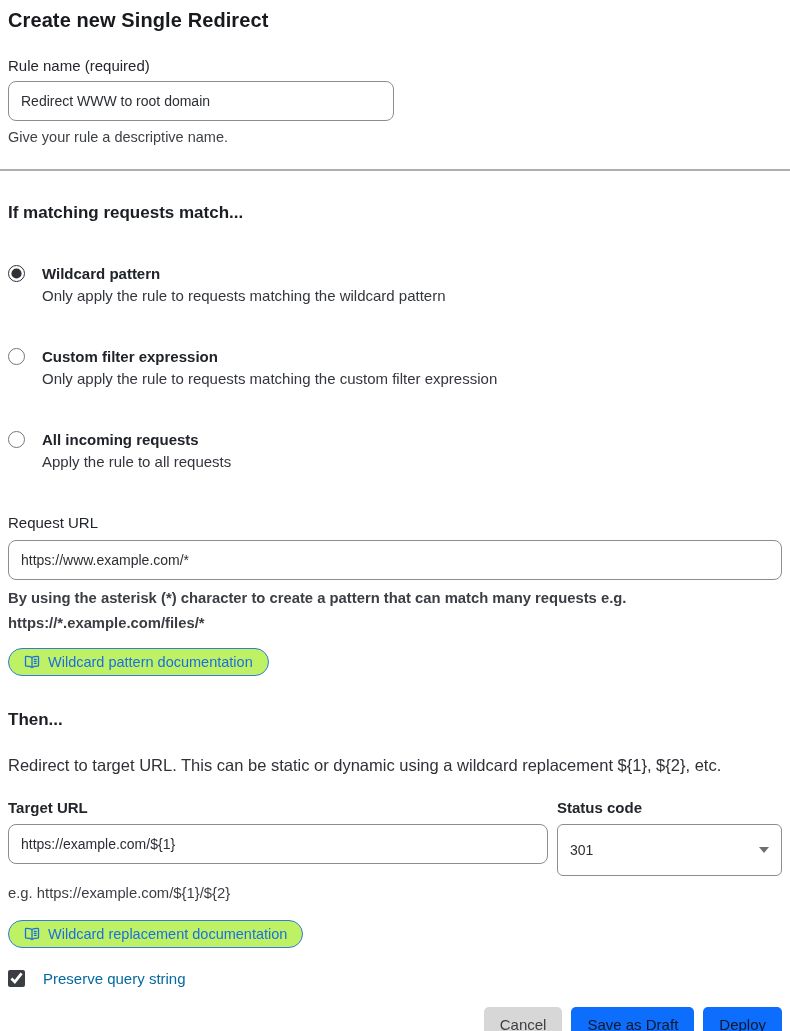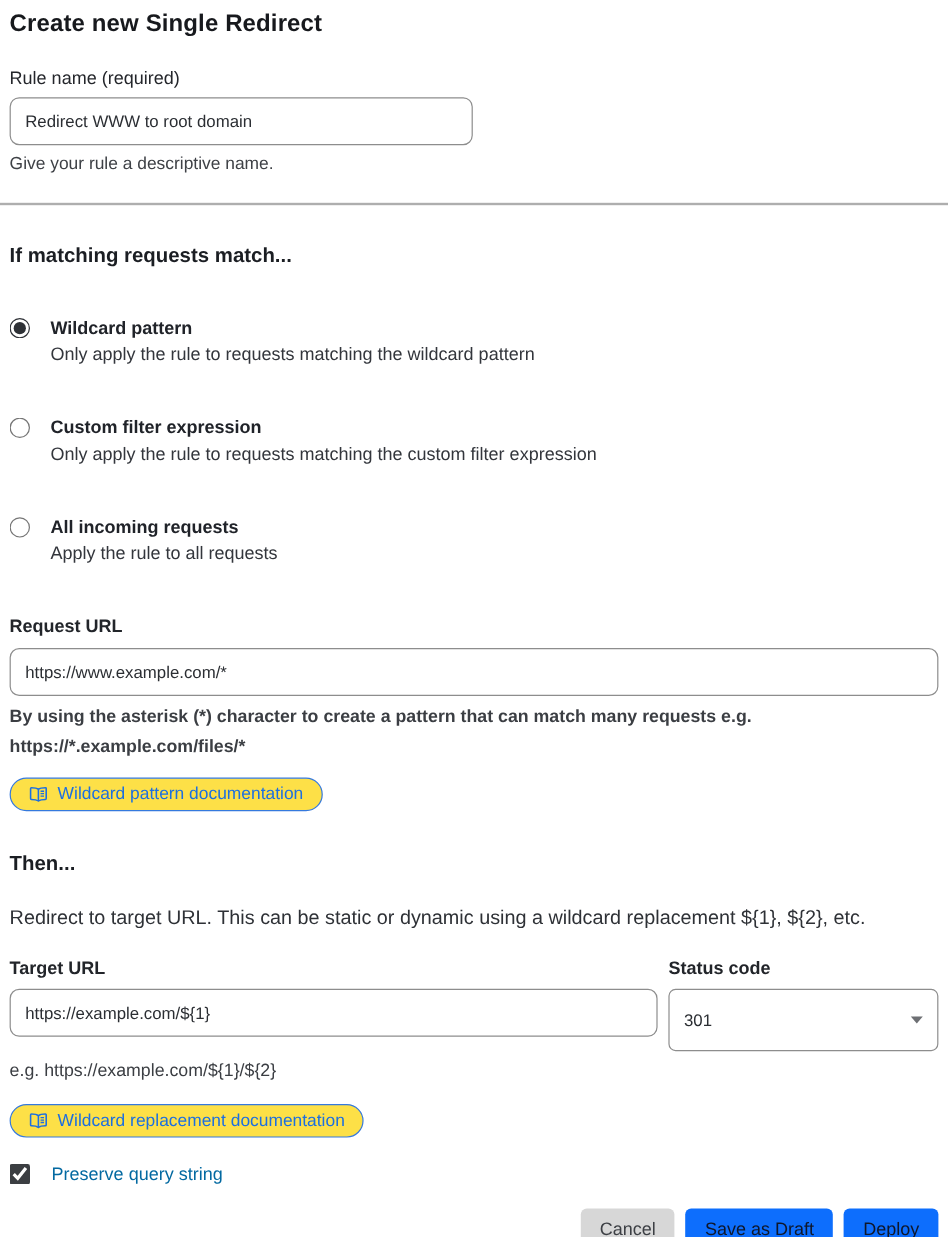--- a/index.html
+++ b/index.html
@@ -80,41 +80,41 @@
     color: #202329;
   }
   .radio-desc {
     font-size: 15px;
     line-height: 22px;
     color: #33363c;
   }
   .label-600 {
     margin-top: 40px;
     font-size: 15px;
-    font-weight: 700;
+    font-weight: 400;
     line-height: 20px;
     color: #22252a;
   }
   .input-wide {
     width: 100%;
     margin-top: 7px;
     height: 40px;
   }
   .helper-2line { margin-top: 6px; font-weight: bold; }
   .helper-2line span { display: block; font-size: 14.8px; line-height: 25px; color: #3b3e43; }
   .doc-button {
     margin-top: 12px;
     display: inline-flex;
     align-items: center;
     gap: 8px;
     height: 28px;
     padding: 0 15px;
     border: 1.5px solid #3579dd;
     border-radius: 14px;
-    background: #fde047;
+    background: #bef264;
     color: #1d6fe0;
     font-family: "Liberation Sans", sans-serif;
     font-size: 14.5px;
     cursor: pointer;
   }
   .doc-button svg { flex: none; }
   .then-desc {
     margin-top: 22px;
     font-size: 16.5px;
     line-height: 22px;

